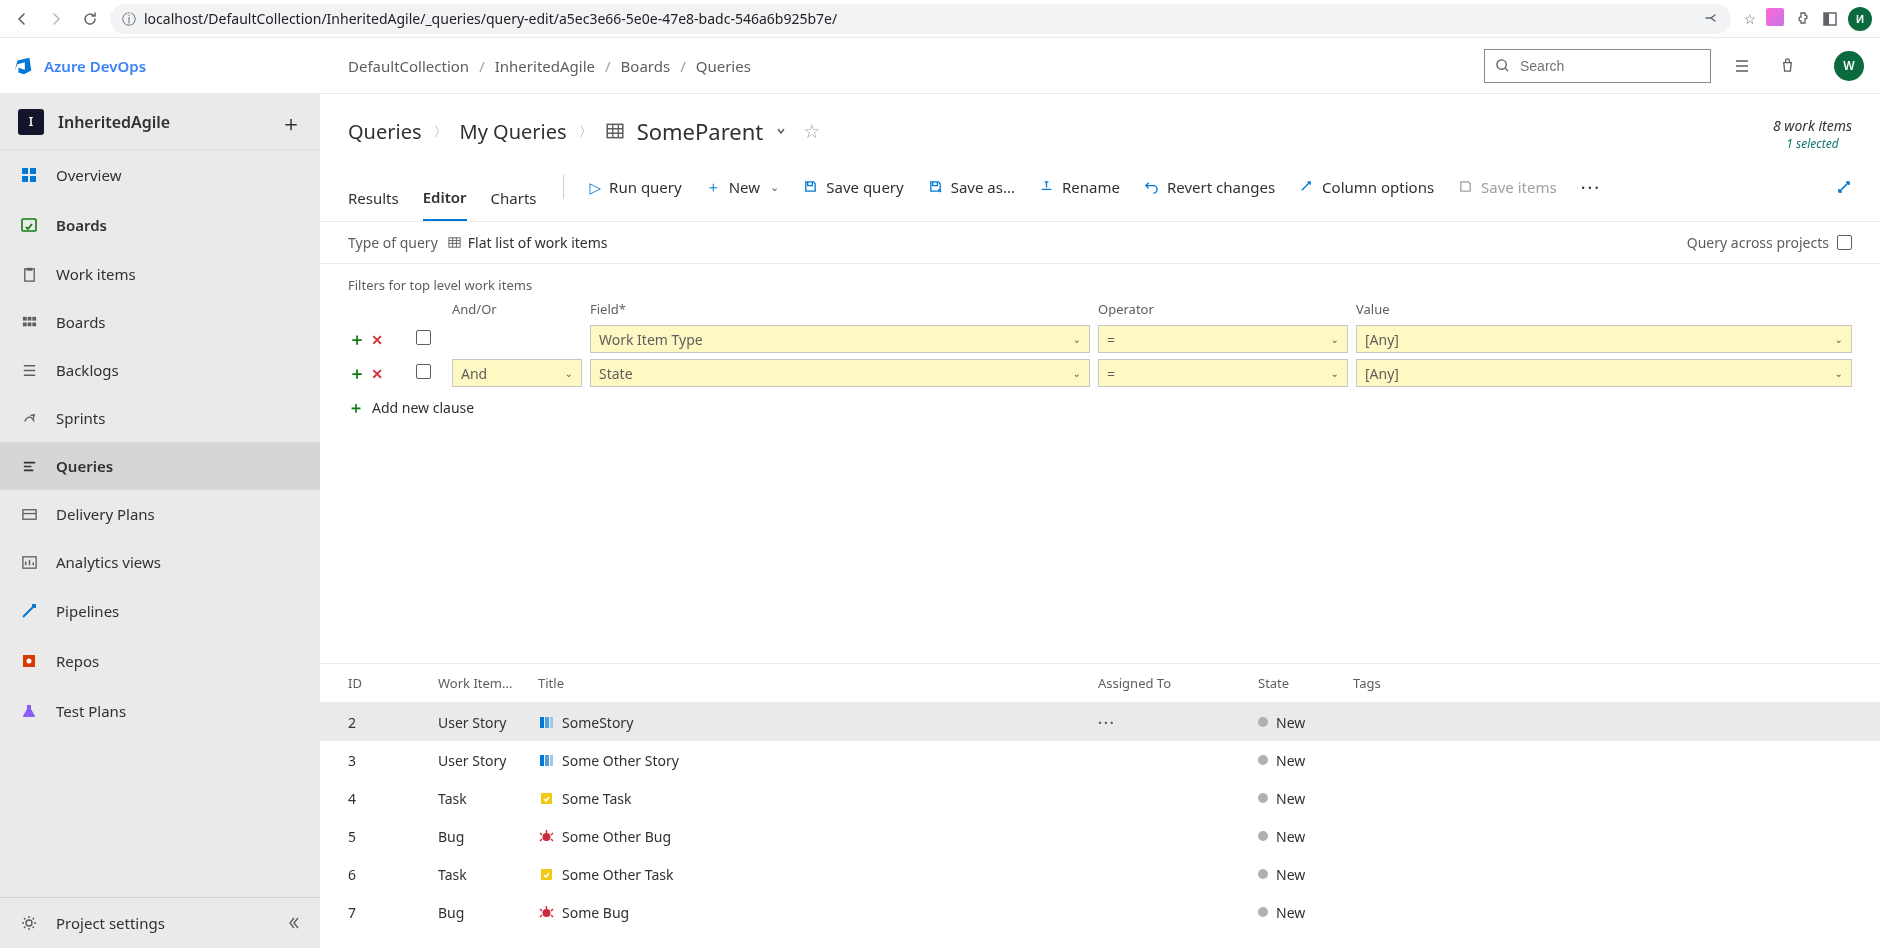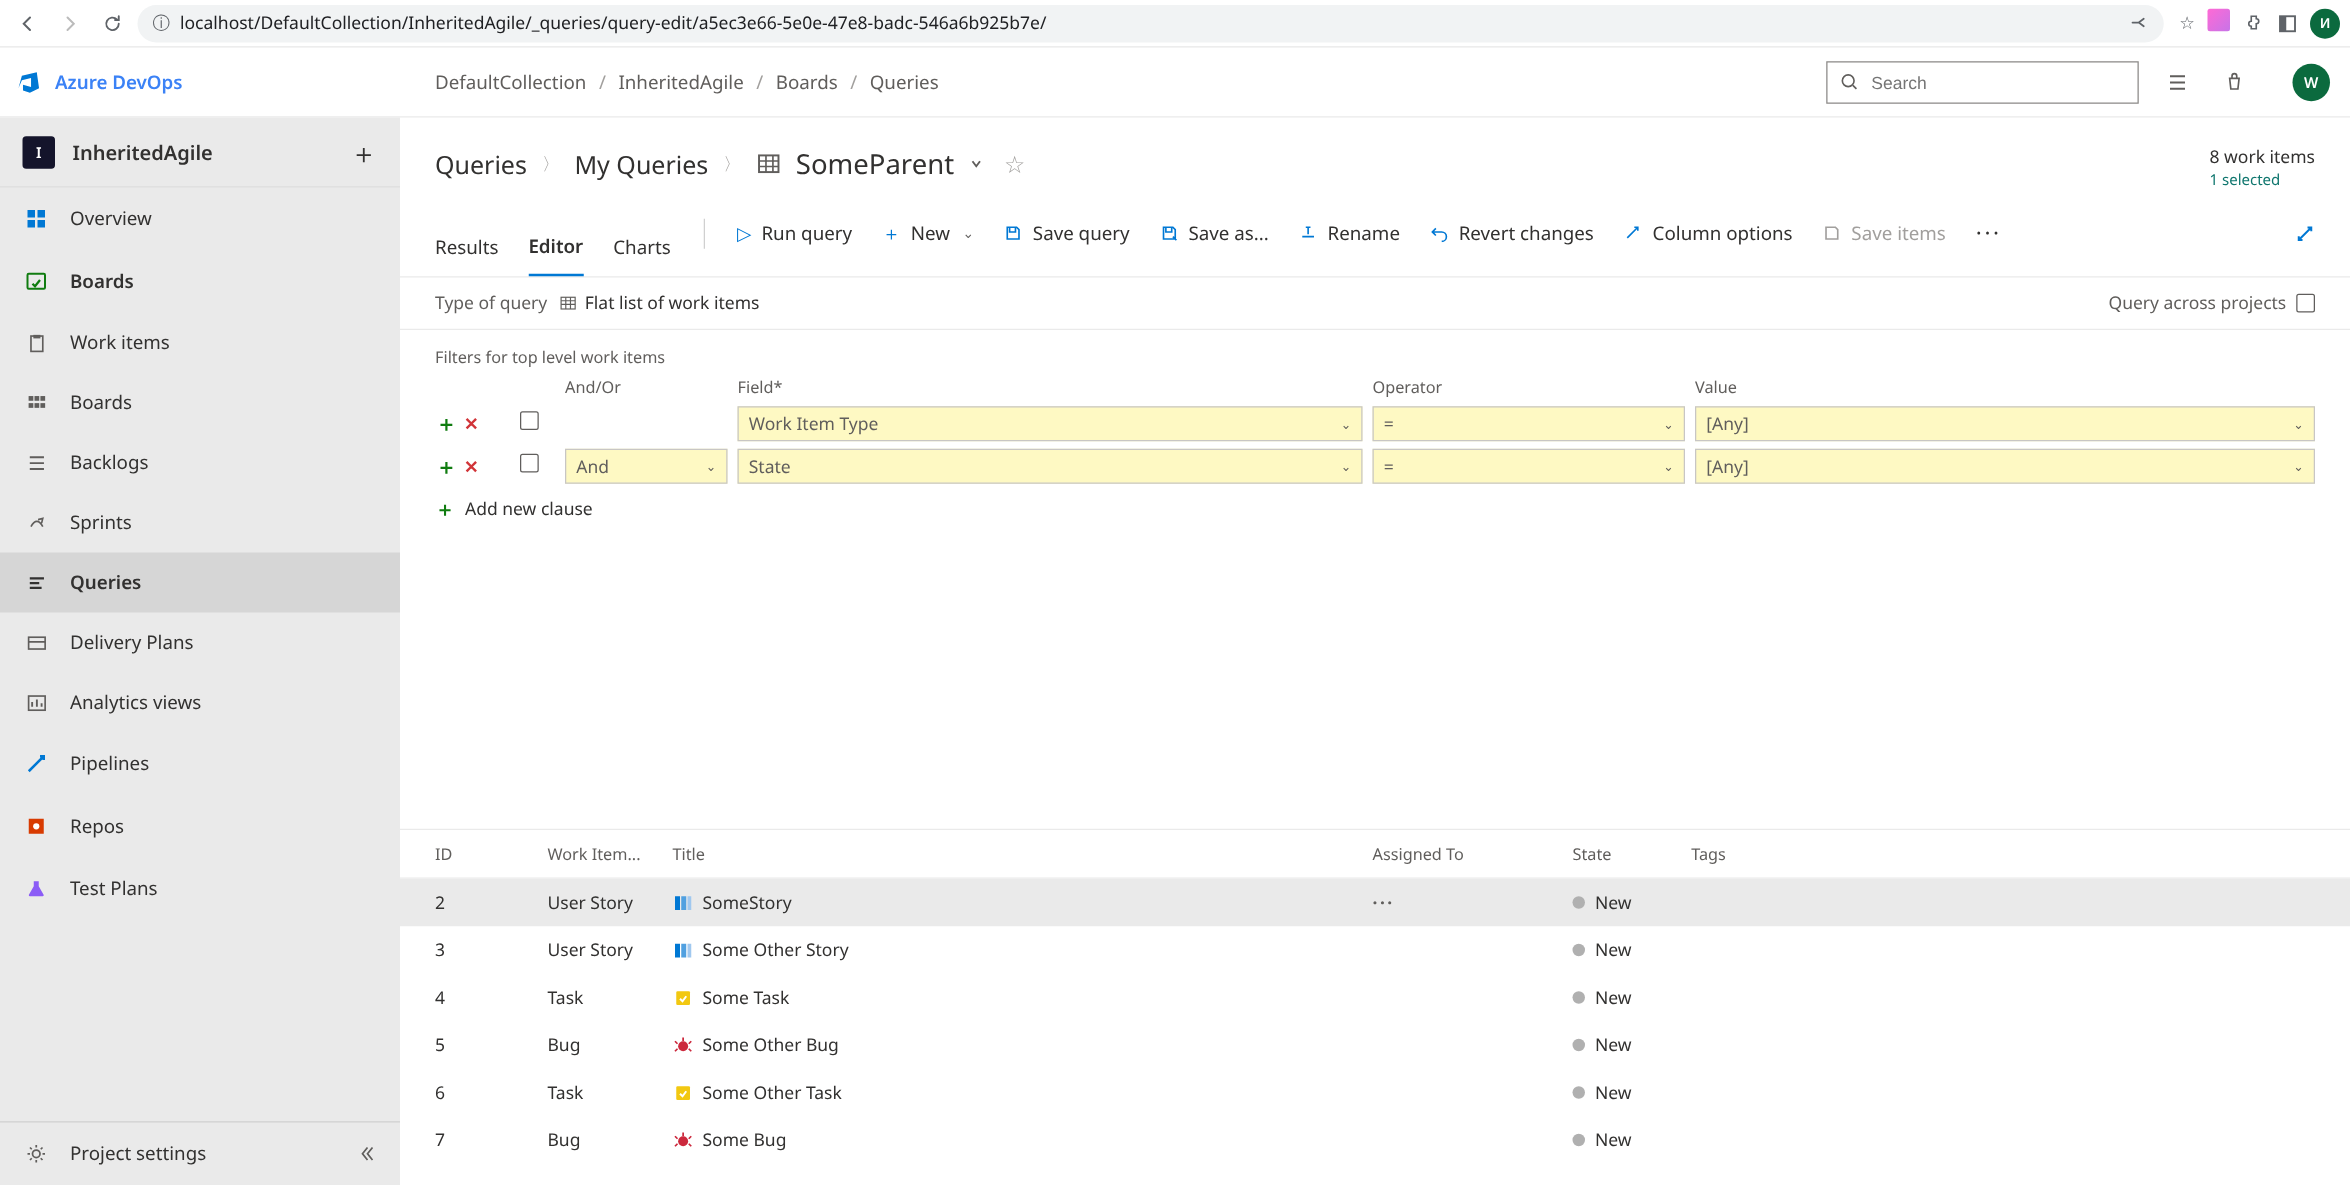--- a/index.html
+++ b/index.html
@@ -40,21 +40,21 @@
   align-items: center;
   border-bottom: 1px solid #eaeaea;
   padding-left: 8px;
   padding-right: 16px;
 }
 .logo-block { display: flex; align-items: center; gap: 10px; width: 260px; padding-left: 4px; }
 .az-logo { color: #0078d4; }
 .az-text { color: #3b82f6; font-weight: 600; font-size: 15px; }
 .breadcrumb { display: flex; align-items: center; gap: 10px; color: #605e5c; font-size: 15px; margin-left: 80px; }
 .breadcrumb .sep { color: #a19f9d; }
-.search-box { margin-left: auto; display: flex; align-items: center; border: 1px solid #8a8886; height: 34px; width: 250px; padding: 0 10px; gap: 10px; color: #605e5c; }
+.search-box { margin-left: auto; display: flex; align-items: center; border: 1px solid #8a8886; height: 34px; width: 227px; padding: 0 10px; gap: 10px; color: #605e5c; }
 .search-box input { border: none; outline: none; font-size: 14px; flex: 1; background: transparent; }
 .top-icons { display: flex; align-items: center; gap: 28px; margin-left: 22px; color: #605e5c; }
 .top-avatar { width: 30px; height: 30px; border-radius: 50%; background: #0b6a3e; color: #fff; display: flex; align-items: center; justify-content: center; font-size: 12px; font-weight: 600; margin-left:10px; }
 
 
 .layout { display: flex; height: calc(100% - 94px); }
 .sidebar { width: 320px; background: #eaeaea; display:flex; flex-direction:column; height:100%; }
 .project-row { display: flex; align-items: center; height: 56px; padding: 0 18px; gap: 14px; border-bottom: 1px solid #ddd; }
 .proj-badge { width: 26px; height: 26px; background: #14142b; color:#fff; display:flex; align-items:center; justify-content:center; font-size:12px; border-radius:3px; font-weight:600; }
 .proj-name { font-weight: 600; font-size: 16px; flex:1; }
@@ -75,21 +75,21 @@
 
 
 .content { flex:1; display:flex; flex-direction:column; overflow:hidden; }
 .page-head { padding: 22px 28px 0 28px; display:flex; align-items:flex-start; }
 .bc2 { display:flex; align-items:center; gap:12px; font-size:20px; }
 .bc2 .chev { color:#a19f9d; font-size:14px; }
 .bc2 .name { color:#323130; }
 .bc2 .current { font-weight:400; font-size:22px; }
 .bc2 .star { color:#a19f9d; font-size:19px; margin-left:4px;}
 .icon-small { color:#605e5c; }
-.page-meta { margin-left:auto; text-align:left; font-size:14px; }
+.page-meta { margin-left:auto; text-align:center; font-size:14px;font-style:italic; }
 .page-meta .sel { color:#0f766e; font-size:12px; }
 .tabs { display:flex; align-items:center; gap:24px; padding:12px 28px 0 28px; border-bottom:1px solid #eaeaea; }
 .tab { padding-bottom:12px; font-size:15px; color:#323130; cursor:pointer;margin-top:23px; }
 .tab.active { color:#323130; font-weight:600; border-bottom:2px solid #0078d4; }
 .tabs .divider-v { width:1px; height:24px; background:#d0d0d0; margin:0 2px 12px 2px; }
 .tool { display:flex; align-items:center; gap:8px; padding-bottom:12px; font-size:15px; color:#323130; cursor:pointer; }
 .tool .t-ico { color:#0078d4; }
 .tool.disabled { color:#a19f9d; }
 .tool.disabled .t-ico { color:#a19f9d; }
 .more { font-size:18px; padding-bottom:12px; color:#323130; cursor:pointer; letter-spacing:2px; }

